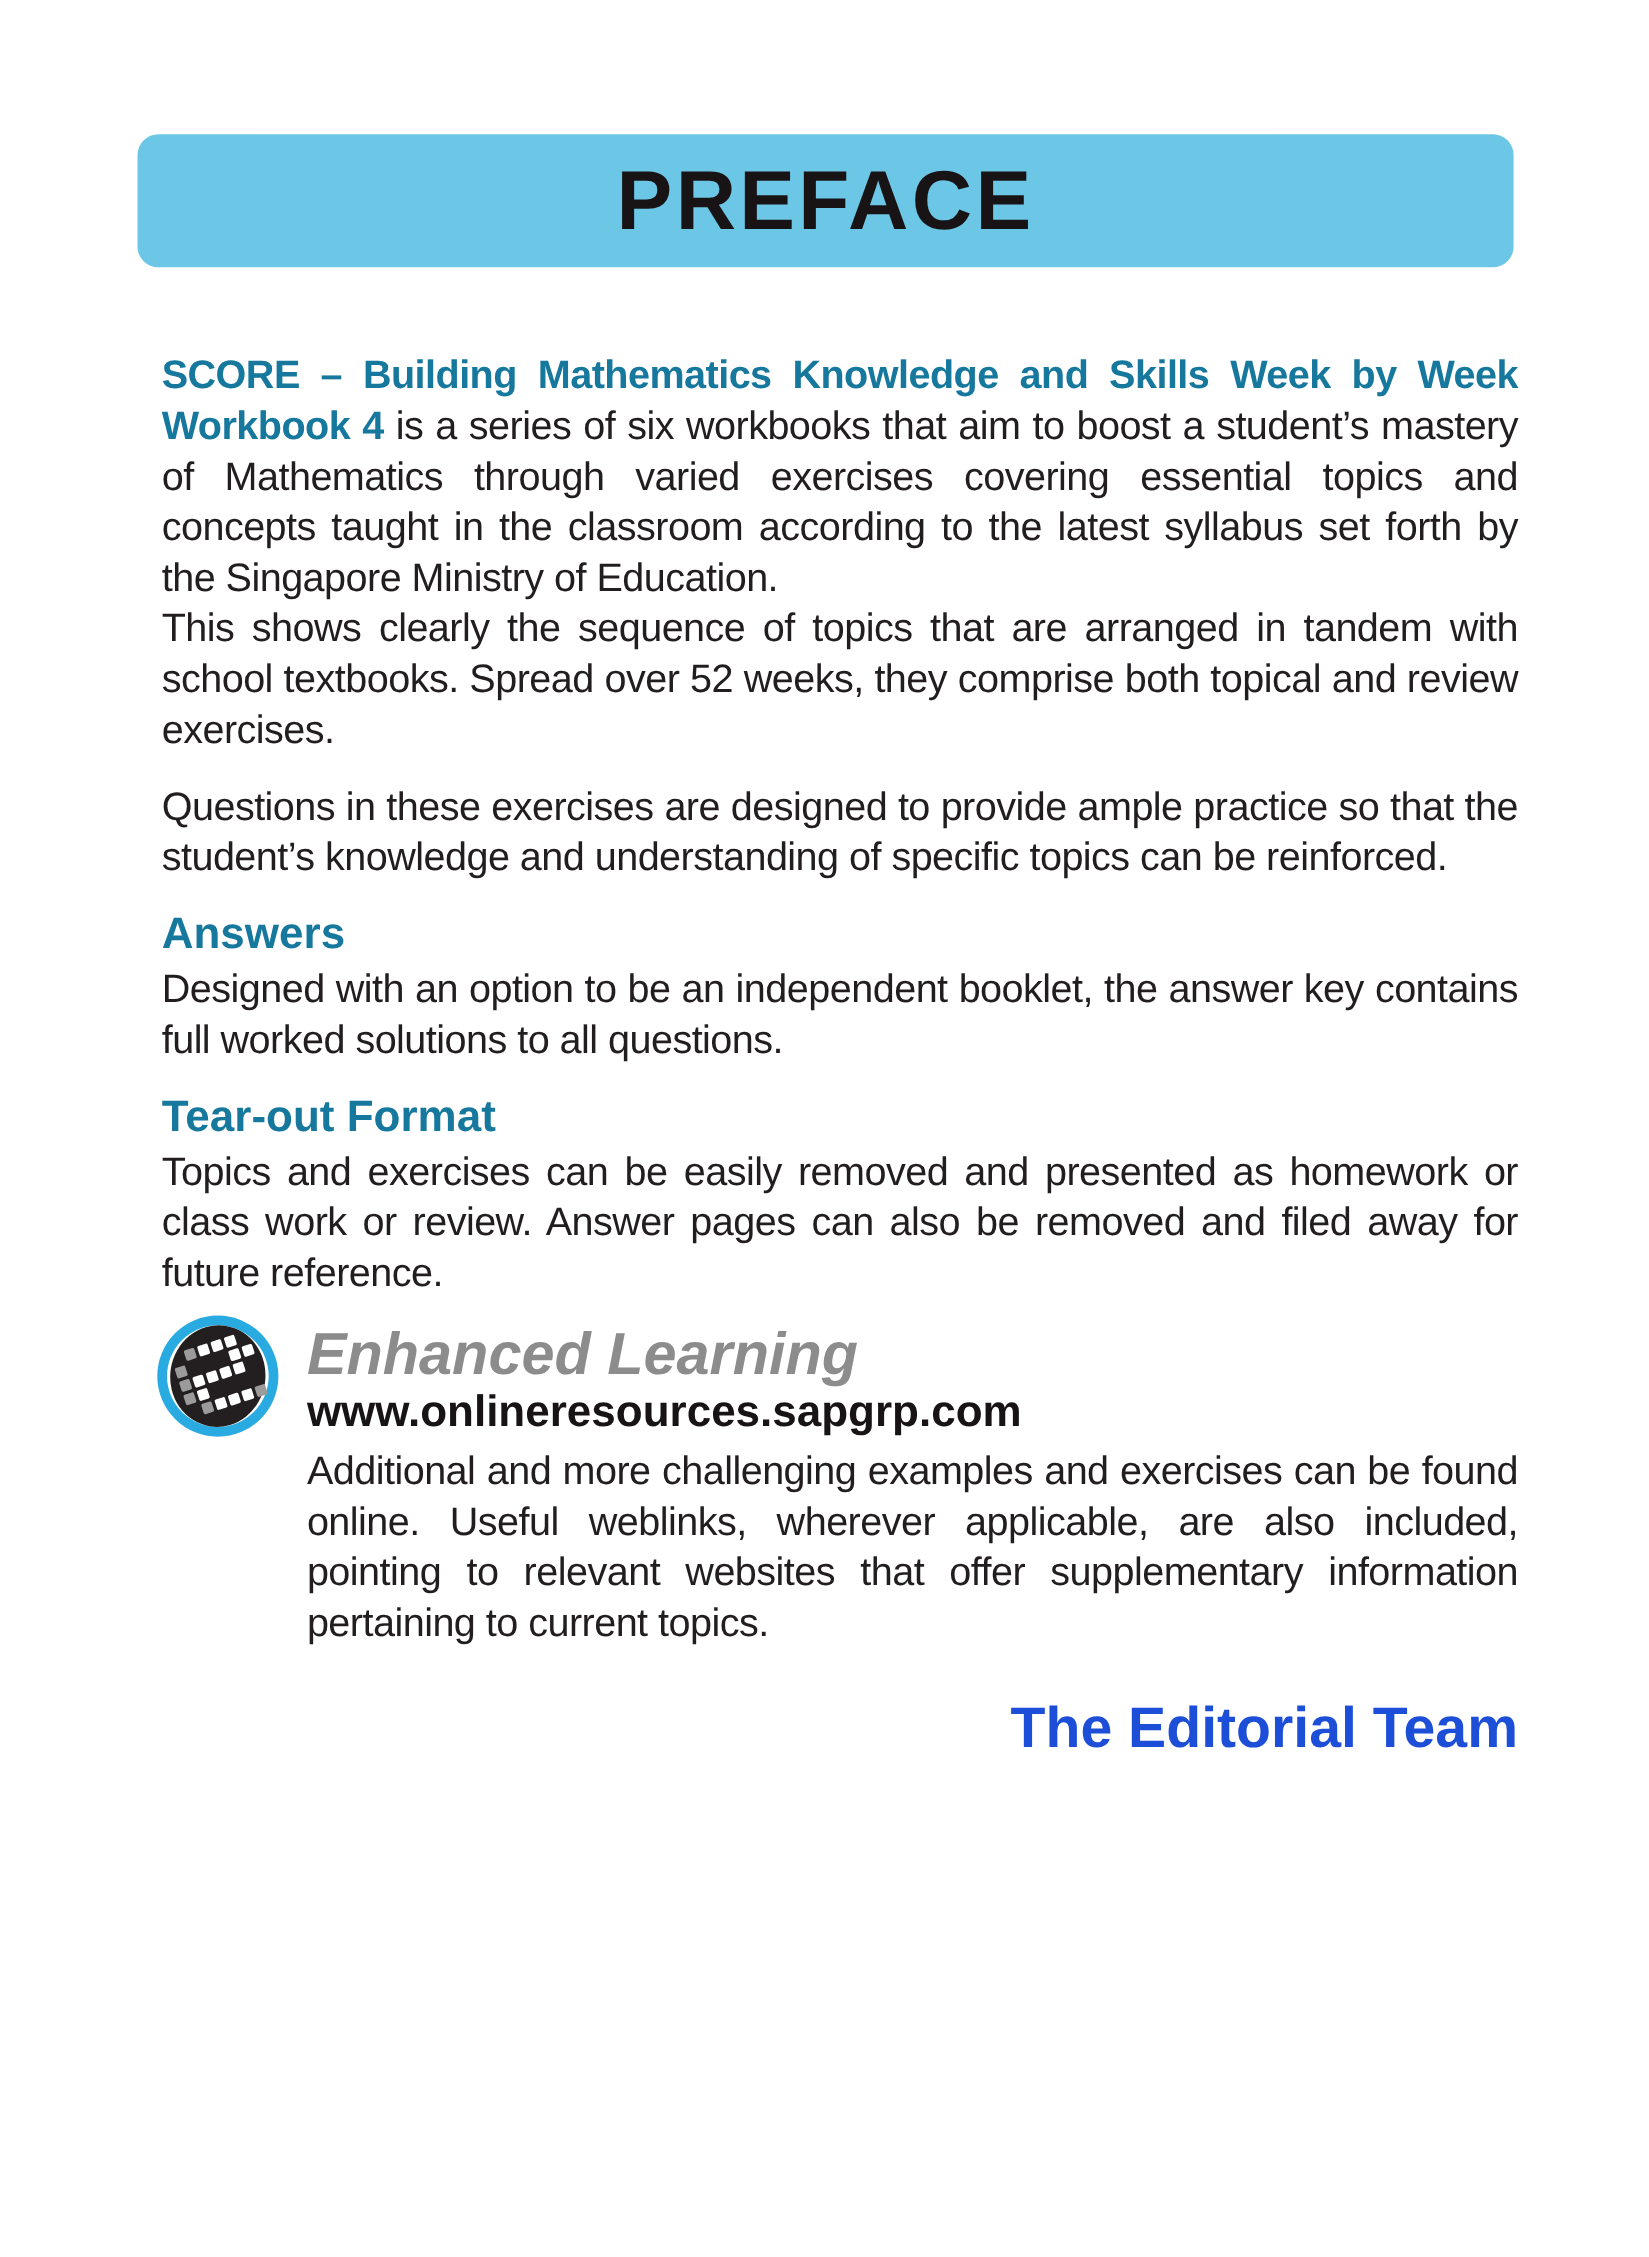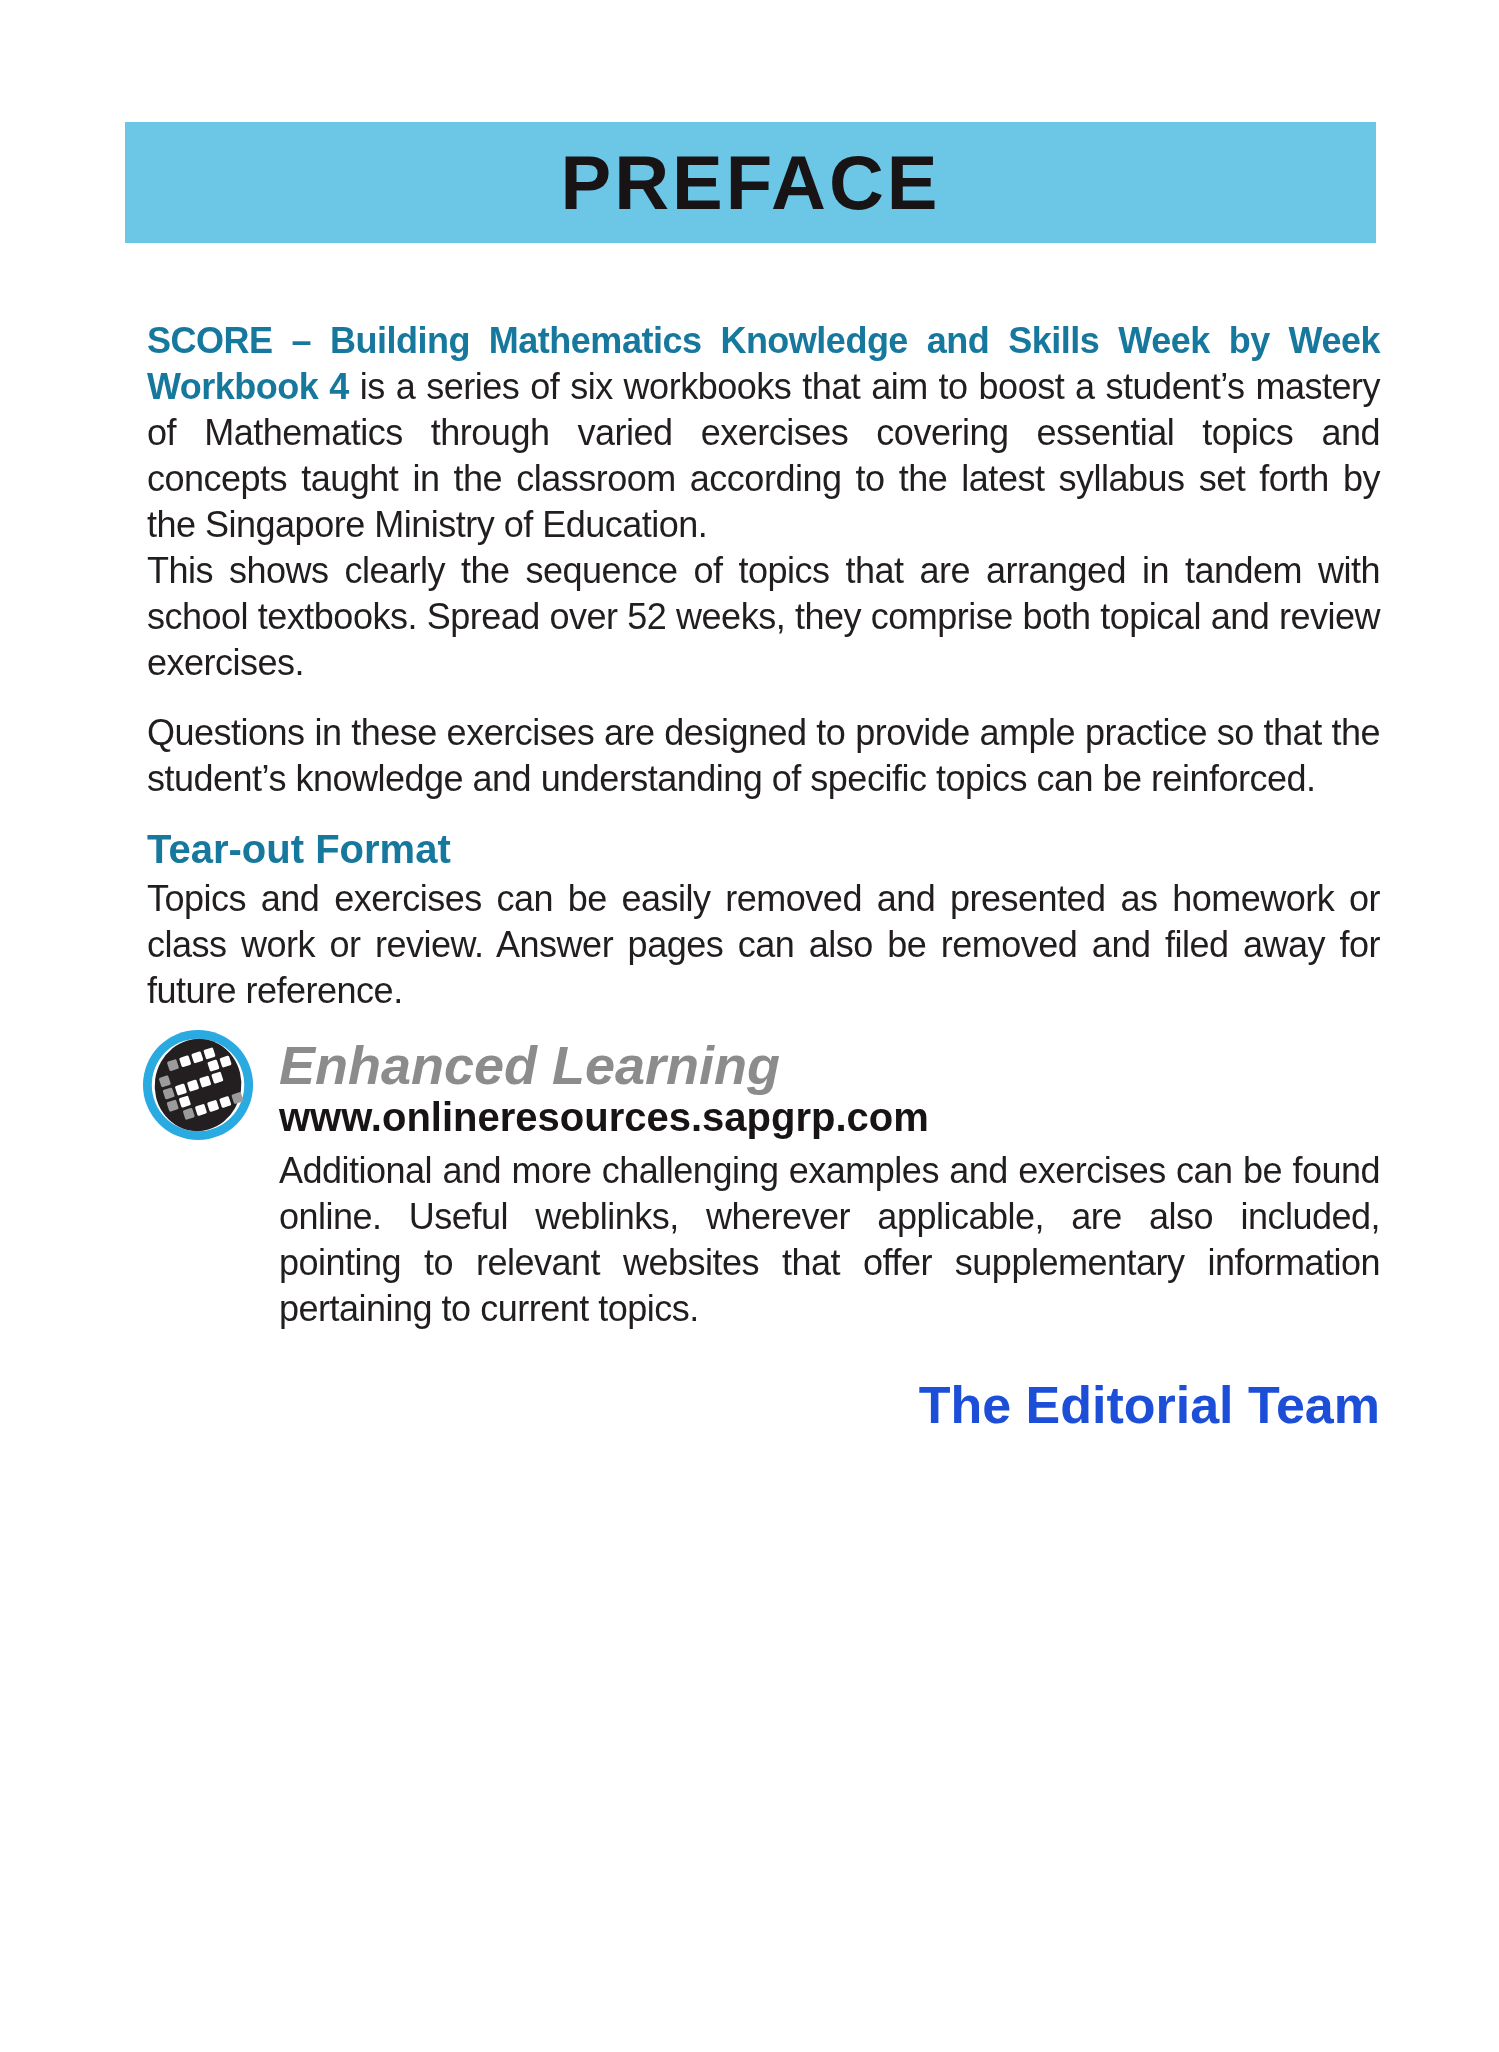--- a/index.html
+++ b/index.html
@@ -15,20 +15,21 @@
   .band {
     position: absolute;
     left: 125px;
     top: 122px;
     width: 1251px;
     height: 121px;
     background: #6cc6e5;
     display: flex;
     align-items: center;
     justify-content: center;
+    border-radius: 19px;
   }
   .band .title {
     font-size: 76px;
     font-weight: bold;
     letter-spacing: 3px;
     color: #181415;
   }
   .content {
     position: absolute;
     left: 147px;
@@ -108,20 +109,24 @@
 
     <div class="section">
       <p class="body">This shows clearly the sequence of topics that are arranged in tandem with school textbooks. Spread over 52 weeks, they comprise both topical and review exercises.</p>
     </div>
 
     <div class="section">
       <p class="body">Questions in these exercises are designed to provide ample practice so that the student’s knowledge and understanding of specific topics can be reinforced.</p>
     </div>
 
 
+    <div class="section">
+      <h2>Answers</h2>
+      <p class="body">Designed with an option to be an independent booklet, the answer key contains full worked solutions to all questions.</p>
+    </div>
 
     <div class="section last">
       <h2>Tear-out Format</h2>
       <p class="body">Topics and exercises can be easily removed and presented as homework or class work or review. Answer pages can also be removed and filed away for future reference.</p>
     </div>
 
     <div class="enhanced">
       <svg class="logo" viewBox="0 0 120 120">
         <circle cx="58" cy="60" r="56" fill="#29abe2"></circle>
         <circle cx="58" cy="60" r="47" fill="#ffffff"></circle>

